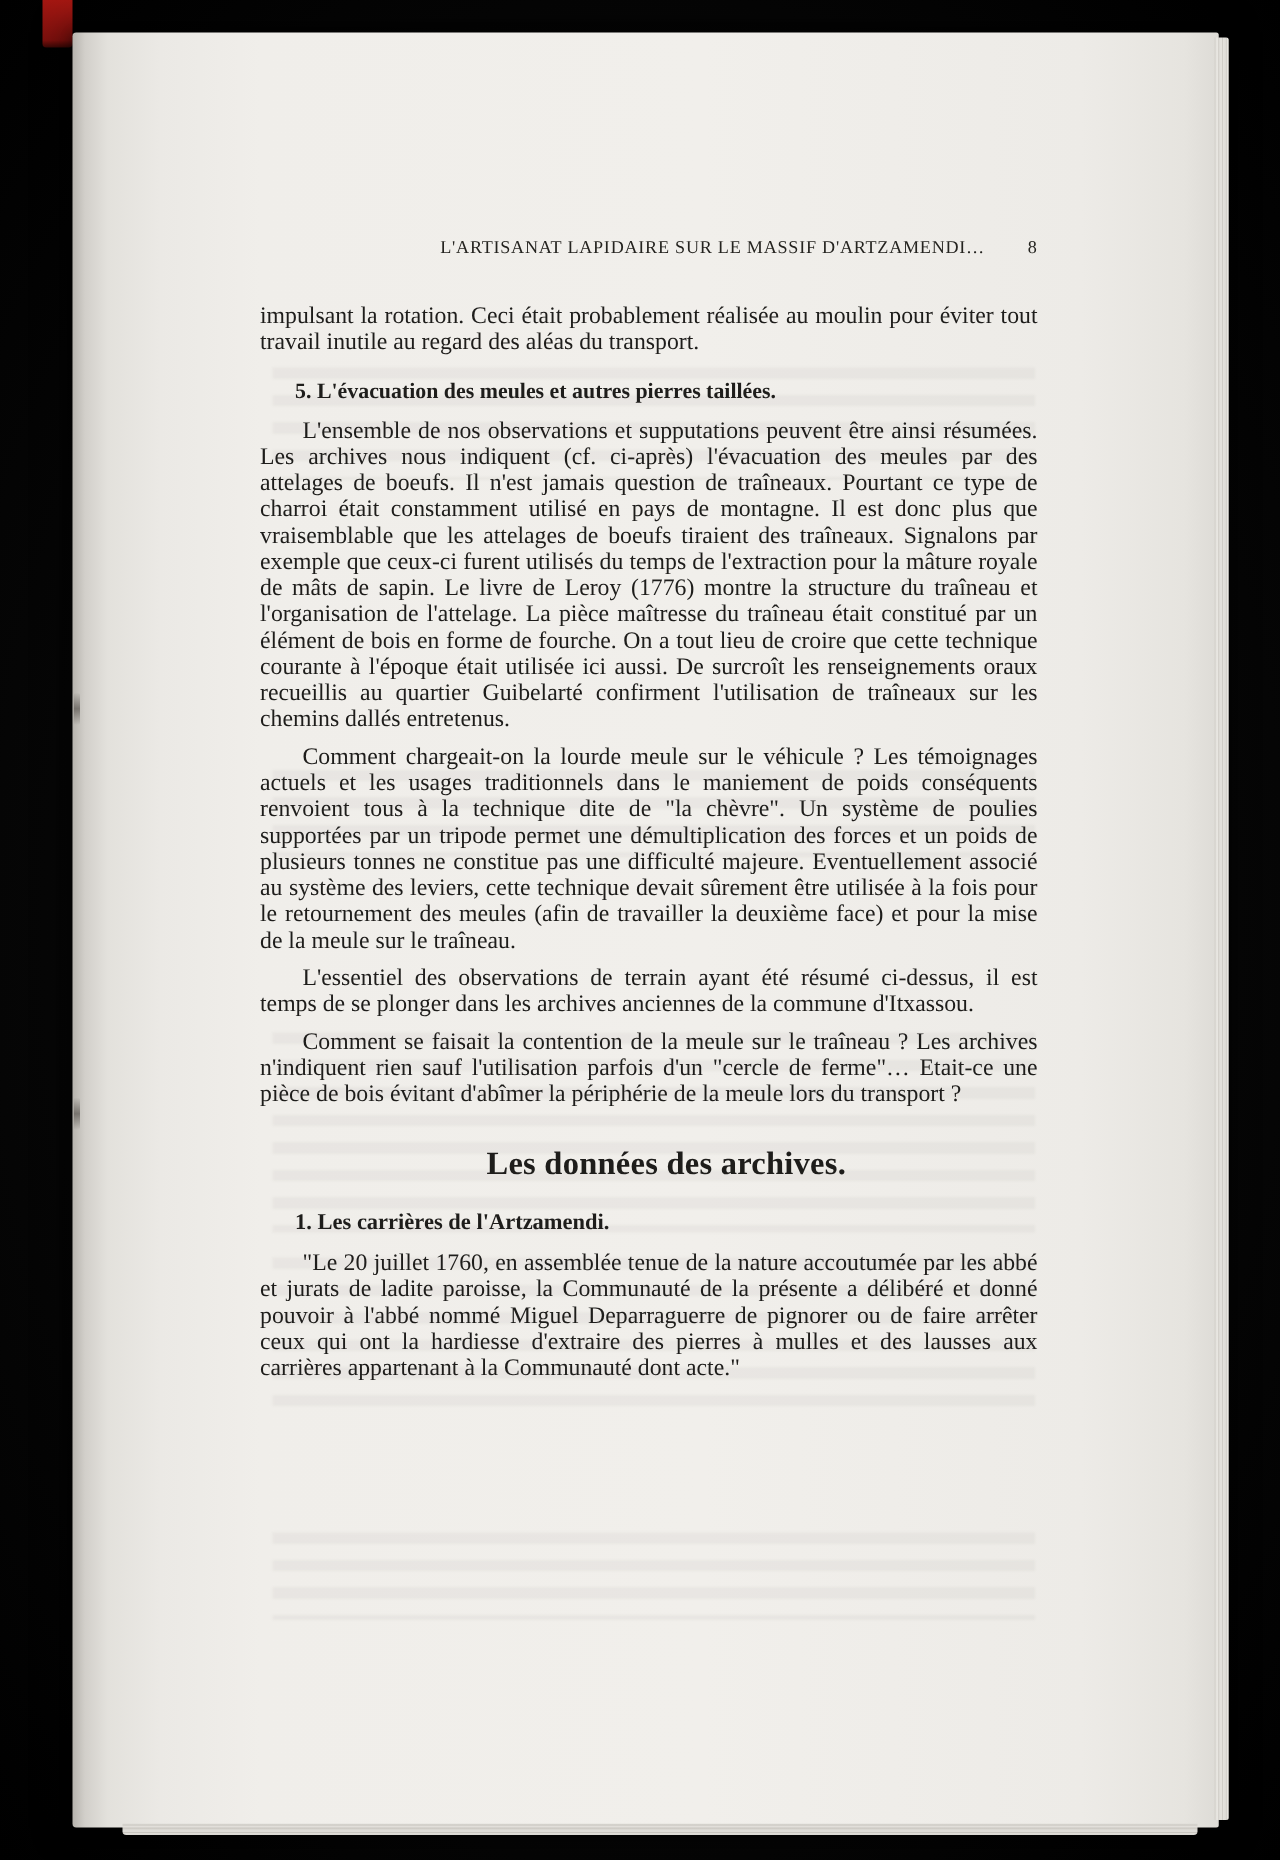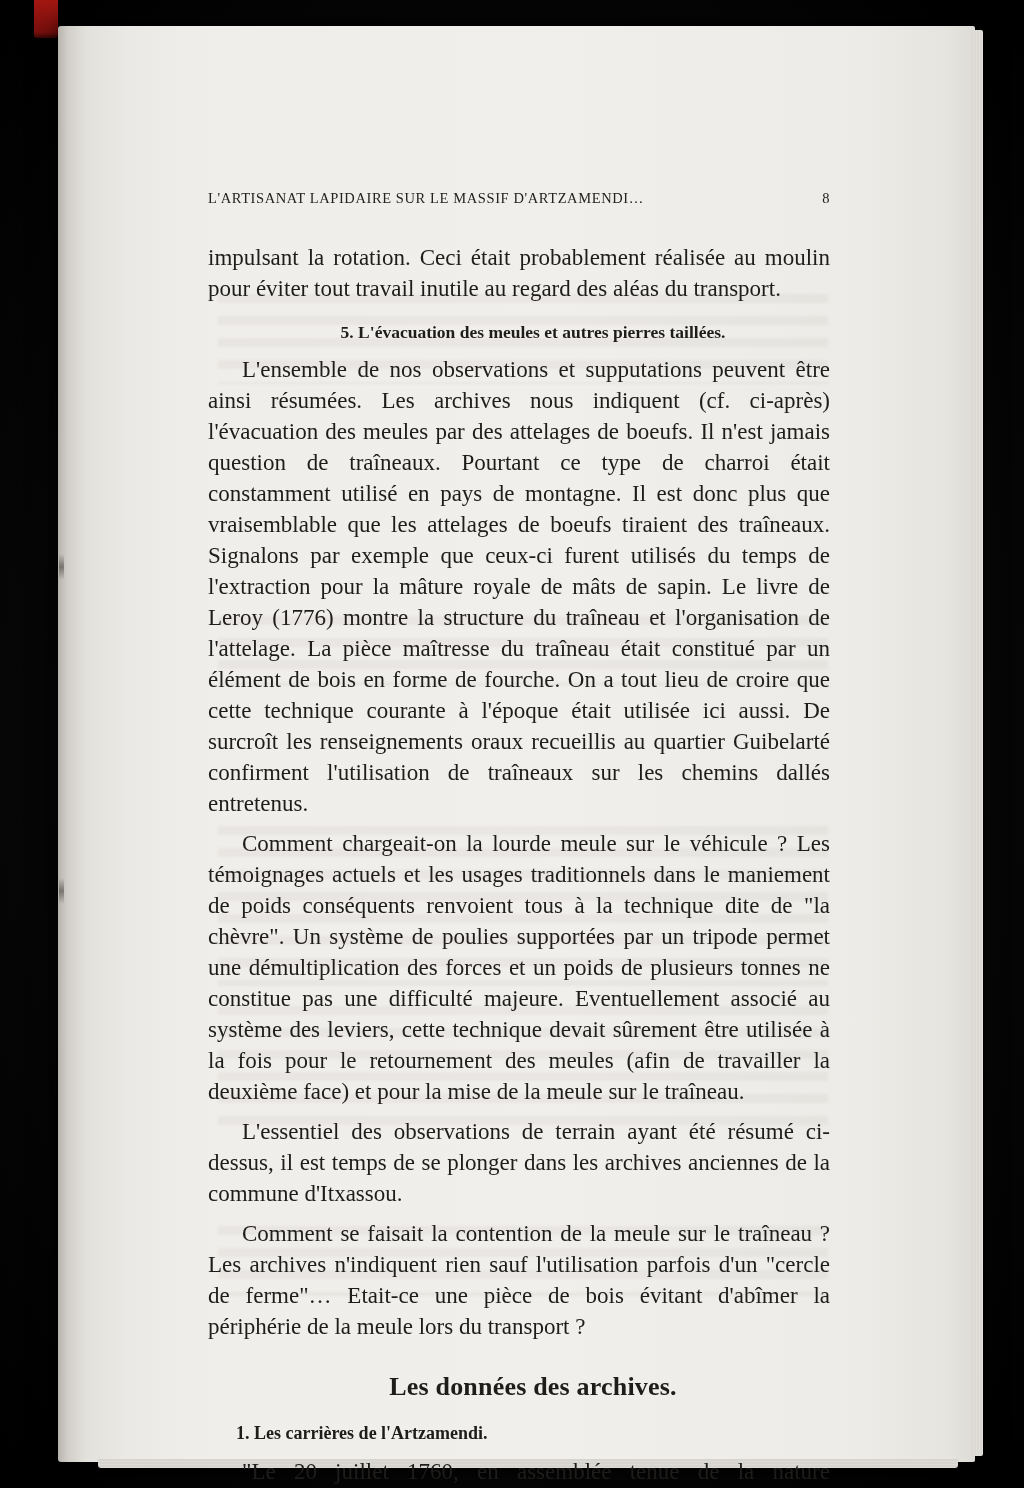--- a/index.html
+++ b/index.html
@@ -100,47 +100,46 @@
     height: 20px;
     margin-top: 164px;
     margin-bottom: 32px;
     font-size: 14.5px;
     letter-spacing: 0.6px;
   }
   .running-title {
     position: absolute;
     left: 0;
     right: 42px;
-    text-align: left;
+    text-align: right;
     white-space: nowrap;
     color: #24231f;
   }
   .page-number {
     position: absolute;
     right: 0;
     top: 0;
     color: #24231f;
   }
   .text-block p {
     margin: 0 0 9px 0;
-    font-size: 23px;
-    line-height: 31px;
+    font-size: 19px;
+    line-height: 21px;
     text-align: justify;
     text-indent: 34px;
   }
   .text-block p.no-indent {
     text-indent: 0;
   }
   h3.section-heading {
     margin: 17px 0 11px 0;
     font-size: 17.5px;
     line-height: 22px;
     font-weight: bold;
     text-indent: 28px;
-    text-align: center;
   }
   h2.archives-heading {
     margin: 30px 0 20px 0;
     font-size: 26px;
     line-height: 30px;
     font-weight: bold;
     text-indent: 28px;
     letter-spacing: 0.2px;
     text-align: center;
   }

